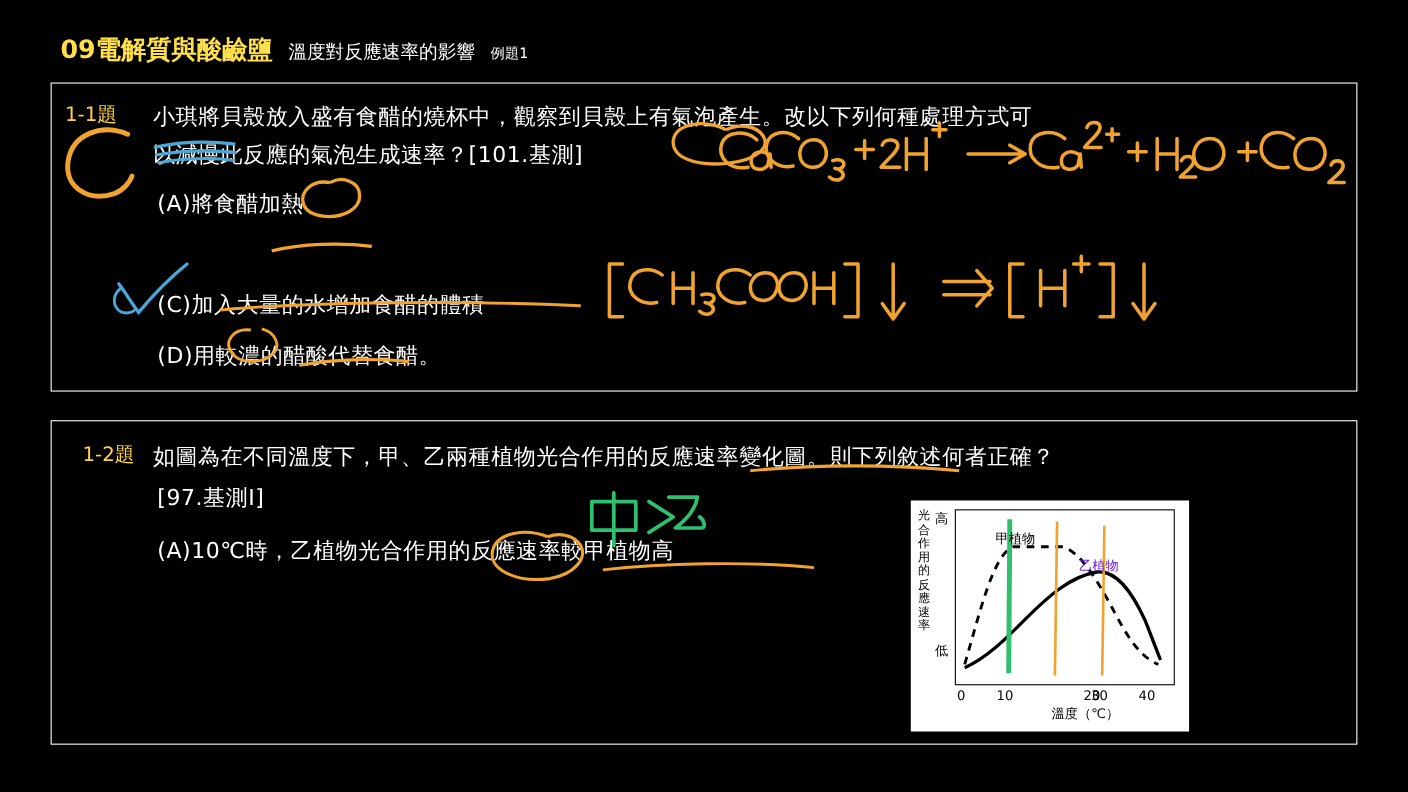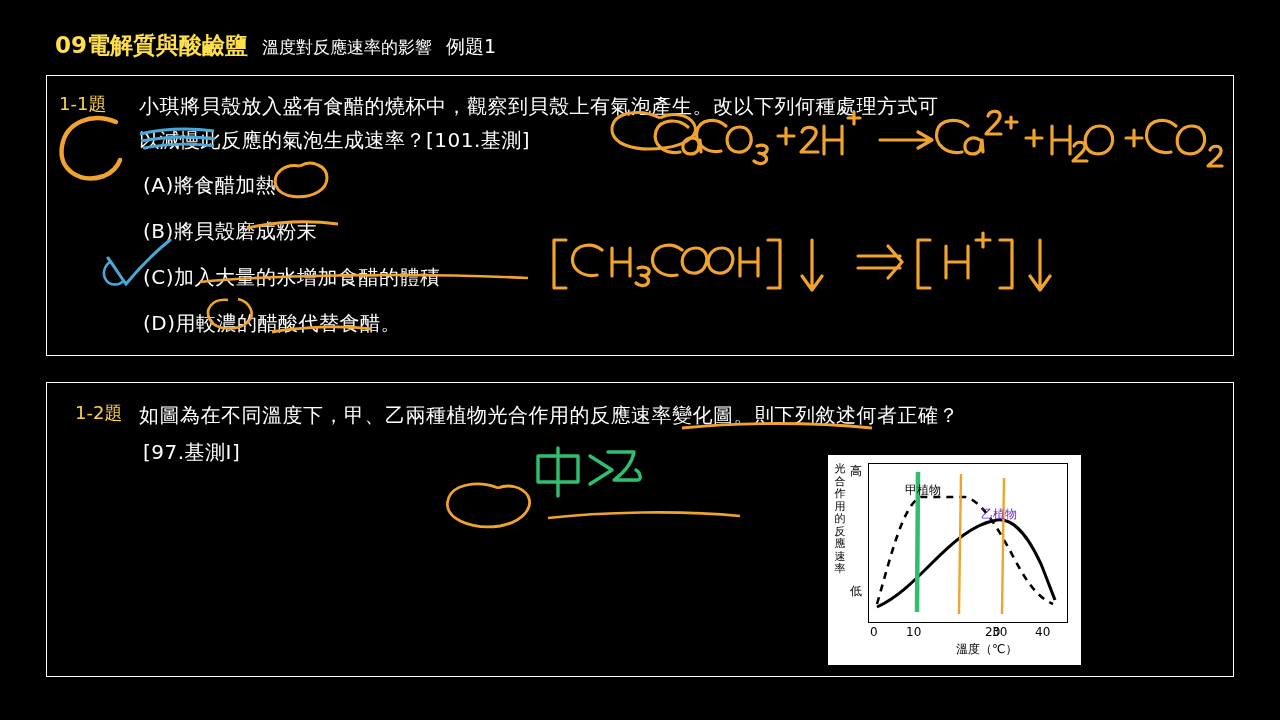--- a/index.html
+++ b/index.html
@@ -7,21 +7,21 @@
     width:1280px;height:720px;background:#000;overflow:hidden;
     font-family:"DejaVu Sans","Liberation Sans",sans-serif;
     position:relative;
   }
   .page{position:absolute;left:0;top:0;width:1280px;height:508px;}
 
   
   .header{position:absolute;left:55px;top:30px;display:flex;align-items:baseline;gap:14px;}
   .header-title{color:#ffe04a;font-size:23px;font-weight:bold;letter-spacing:0px;}
   .header-sub{color:#ffffff;font-size:17px;}
-  .header-ex{color:#ffffff;font-size:19px;}
+  .header-ex{color:#ffffff;font-size:13px;}
 
   
   .qbox{position:absolute;border:1.5px solid #ffffff;box-sizing:border-box;}
   #box1{left:46px;top:75px;width:1188px;height:281px;}
   #box2{left:46px;top:382px;width:1188px;height:295px;}
 
   .qnum{position:absolute;color:#ffd24a;font-size:18px;}
   .qtext{position:absolute;color:#ffffff;font-size:20px;line-height:34px;letter-spacing:0.5px;}
 
   
@@ -48,29 +48,29 @@
     <span class="header-title">09電解質與酸鹼鹽</span>
     <span class="header-sub">溫度對反應速率的影響</span>
     <span class="header-ex">例題1</span>
   </div>
 
   <div class="qbox" id="box1">
     <span class="qnum" style="left:12px;top:16px;">1-1題</span>
     <span class="qtext" style="left:92px;top:13px;">小琪將貝殼放入盛有食醋的燒杯中，觀察到貝殼上有氣泡產生。改以下列何種處理方式可</span>
     <span class="qtext" style="left:92px;top:47px;">以減慢此反應的氣泡生成速率？[101.基測]</span>
     <span class="qtext" style="left:96px;top:92px;">(A)將食醋加熱</span>
-    <span class="qtext" style="left:96px;top:138px;">(B)將貝殼磨成粉末</span>
     <span class="qtext" style="left:96px;top:184px;">(C)加入大量的水增加食醋的體積</span>
     <span class="qtext" style="left:96px;top:230px;">(D)用較濃的醋酸代替食醋。</span>
   </div>
 
   <div class="qbox" id="box2">
     <span class="qnum" style="left:28px;top:18px;">1-2題</span>
     <span class="qtext" style="left:92px;top:15px;">如圖為在不同溫度下，甲、乙兩種植物光合作用的反應速率變化圖。則下列敘述何者正確？</span>
     <span class="qtext" style="left:96px;top:52px;">[97.基測Ⅰ]</span>
+    <span class="qtext" style="left:96px;top:100px;">(A)10℃時，乙植物光合作用的反應速率較甲植物高</span>
   </div>
 
   <div class="chart-wrap">
     <div class="chart-inner">
       <div class="ylabel">光合作用的反應速率</div>
       <div class="axis-hi">高</div>
       <div class="axis-lo">低</div>
 
       <div class="plot">
         <svg width="197" height="157" viewBox="0 0 197 157">

